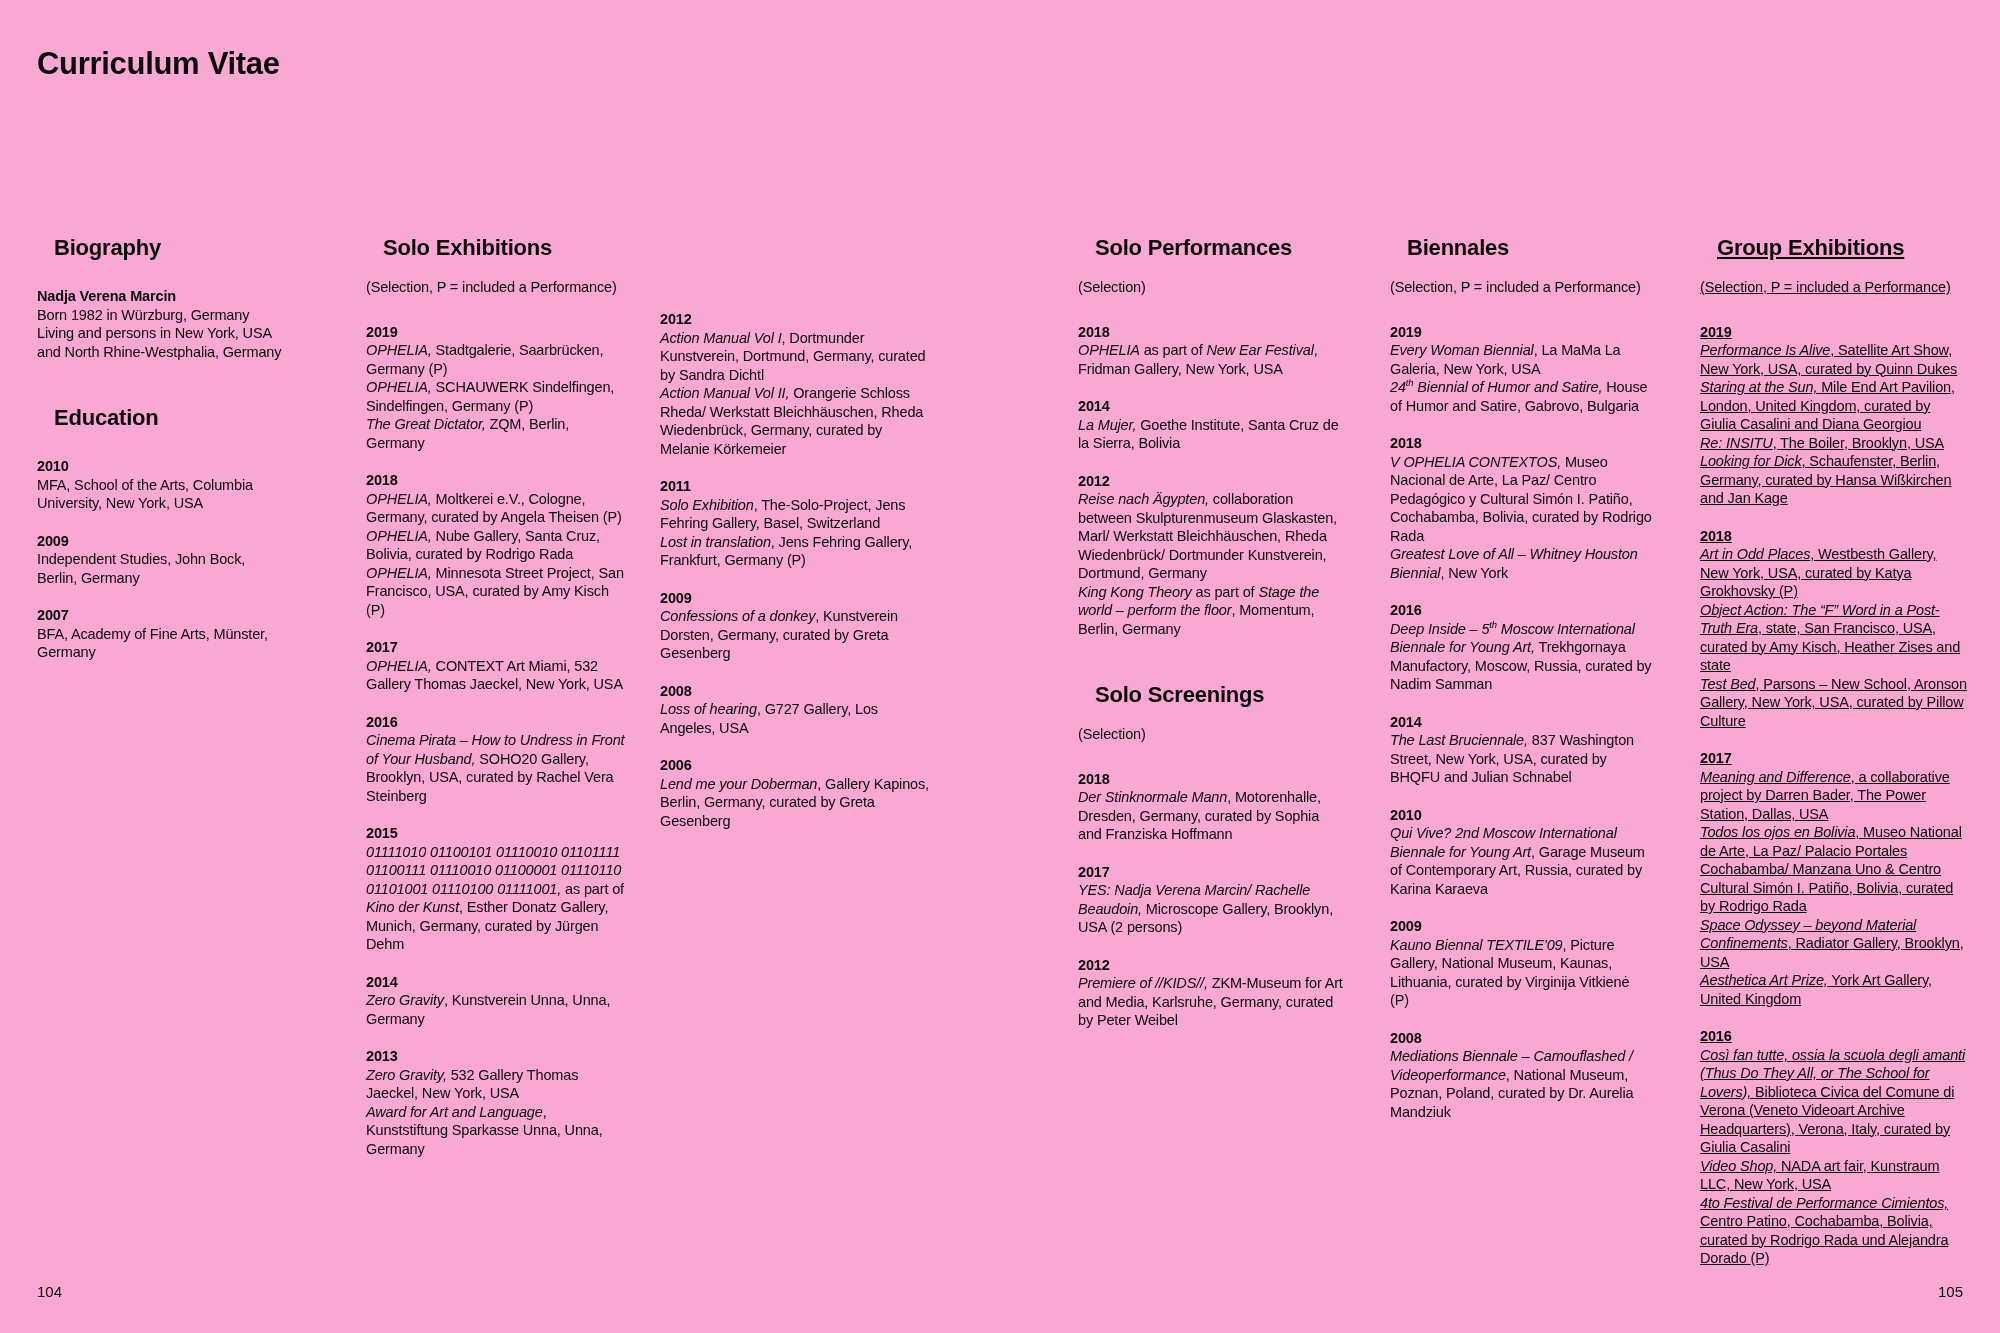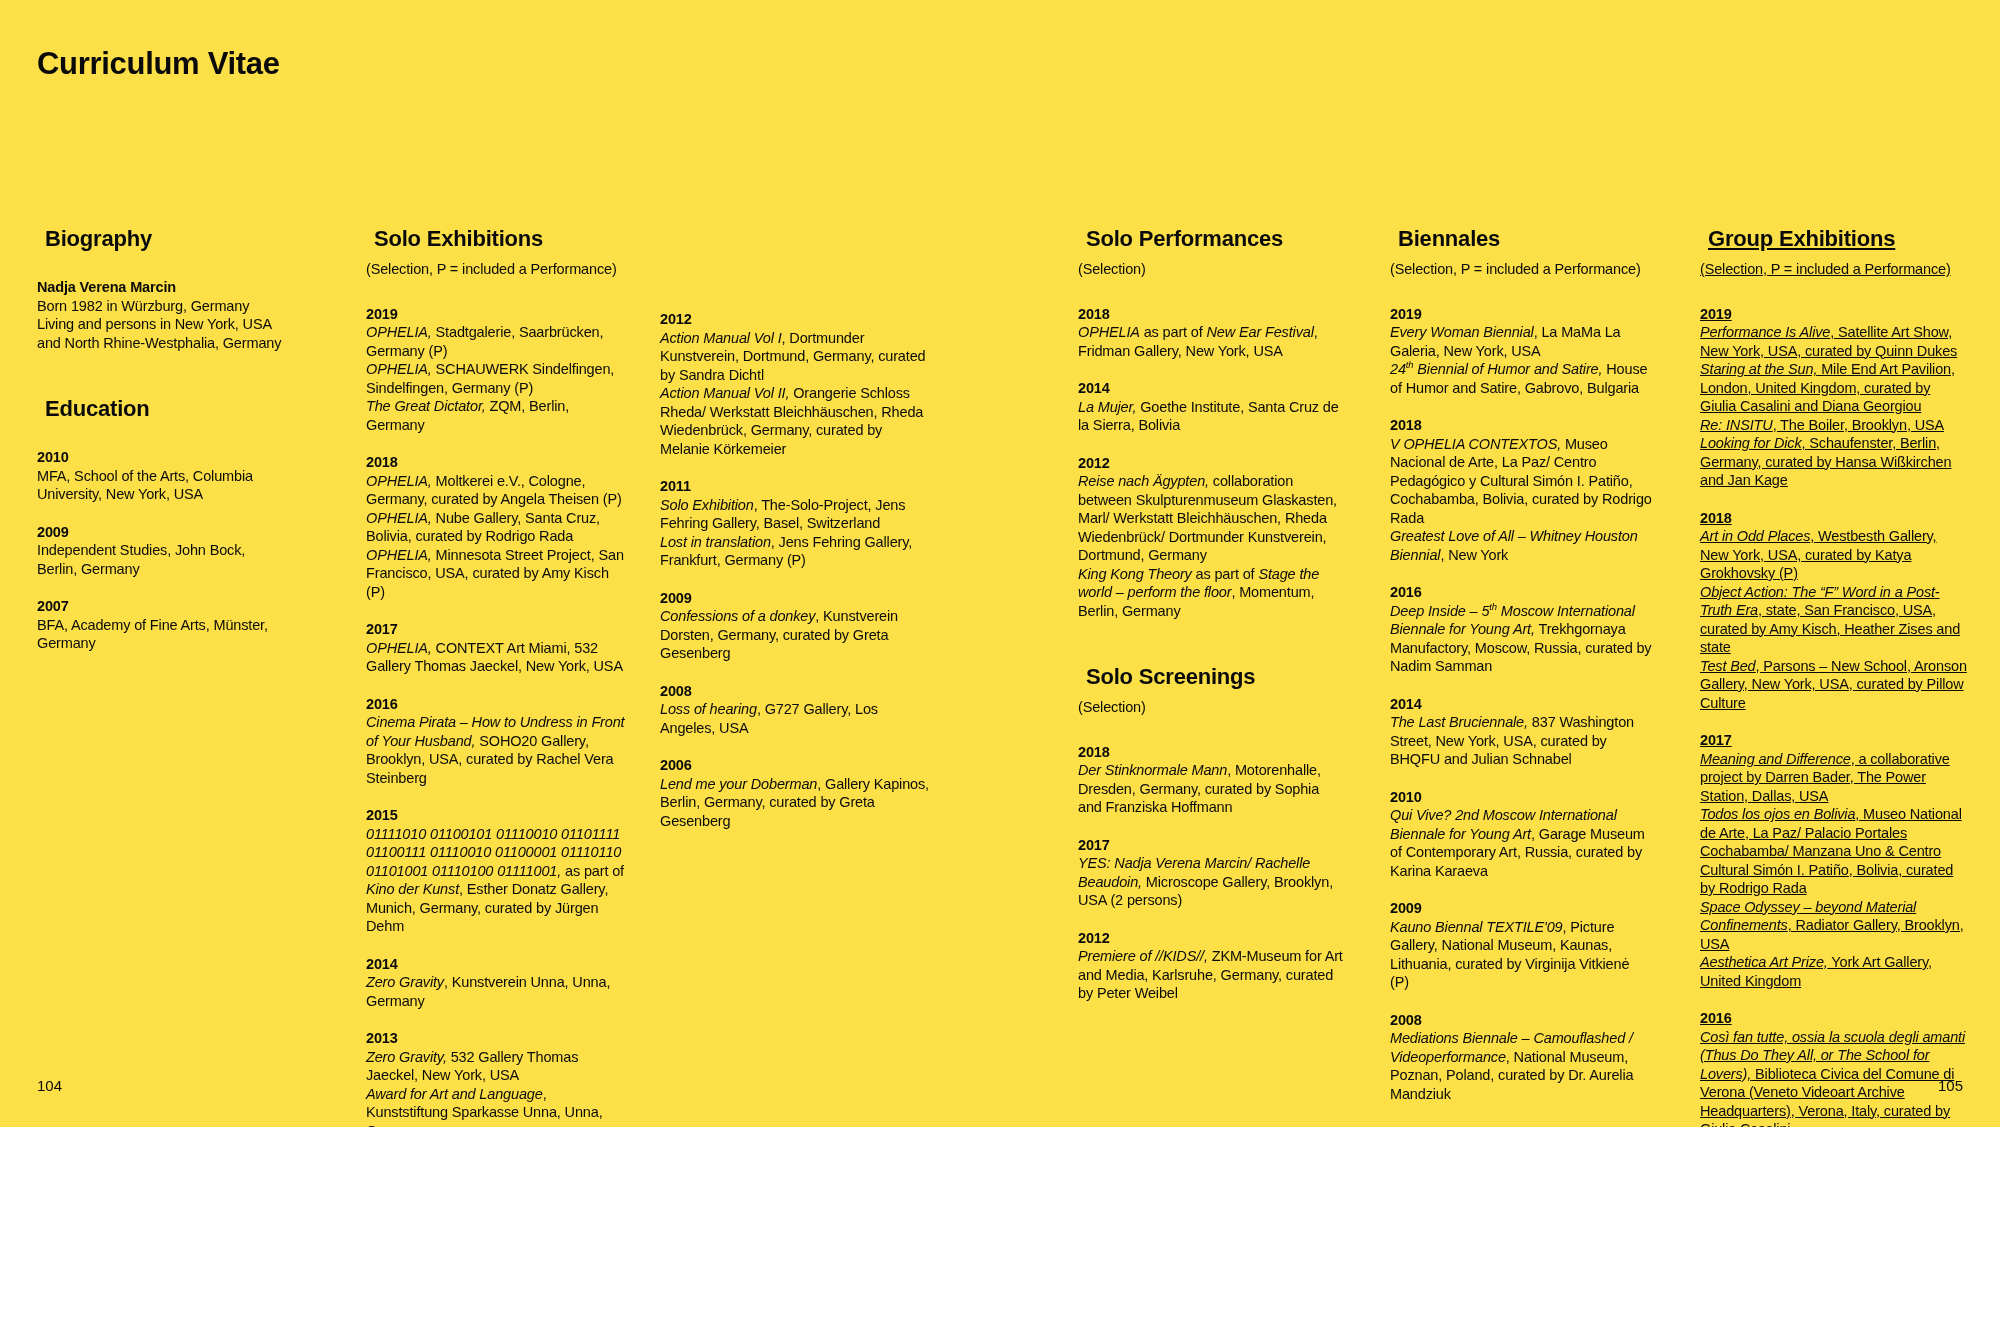--- a/index.html
+++ b/index.html
@@ -1,39 +1,39 @@
 <!DOCTYPE html>
 <html><head>
 <meta charset="utf-8">
 <style>
   html,body{margin:0;padding:0;}
   body{
     width:2000px;height:1333px;background:#ffffff;color:#0a0a0a;
     font-family:"Liberation Sans",sans-serif;
     -webkit-font-smoothing:antialiased;
   }
-  .page{position:relative;width:2000px;height:1127px;background:#fde047;overflow:hidden;}
+  .page{position:relative;width:2000px;height:1333px;background:#f9a8d4;overflow:hidden;}
   .title{
     position:absolute;left:37px;top:46px;margin:0;
     font-size:31px;line-height:36px;font-weight:700;letter-spacing:-0.3px;
   }
   .column{
     position:absolute;top:218px;
     font-size:14.5px;line-height:18.5px;letter-spacing:-0.15px;
   }
   .col-0{left:37px;width:252px;}
   .col-1{left:366px;width:264px;}
   .col-2{left:660px;width:274px;}
   .col-3{left:1078px;width:268px;}
   .col-4{left:1390px;width:262px;}
   .col-5{left:1700px;width:268px;text-decoration:underline;}
   .section + .section{margin-top:44px;}
   .section.continuation{padding-top:73px;}
   .heading{
-    margin:8px;font-size:22px;line-height:26px;font-weight:700;letter-spacing:-0.2px;
+    margin:17px;font-size:22px;line-height:26px;font-weight:700;letter-spacing:-0.2px;
   }
   .subtitle{margin-top:4px;}
   .entry{margin-top:19px;}
   .heading + .entry, .subtitle + .entry{margin-top:26px;}
   .year{font-weight:700;}
   .item{margin:0;}
   em{font-style:italic;}
   sup{font-size:9.5px;line-height:0;vertical-align:super;}
   .pagenum{position:absolute;bottom:32px;font-size:15px;line-height:18px;}
   .pagenum-left{left:37px;}

